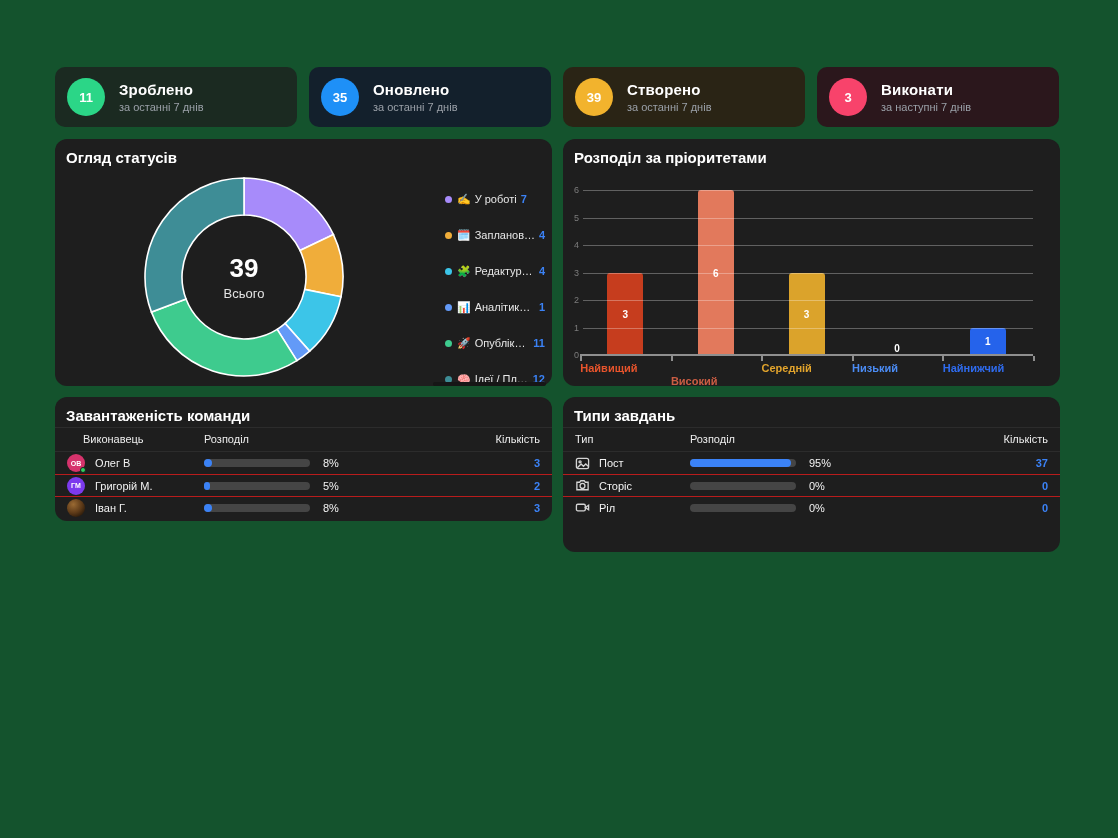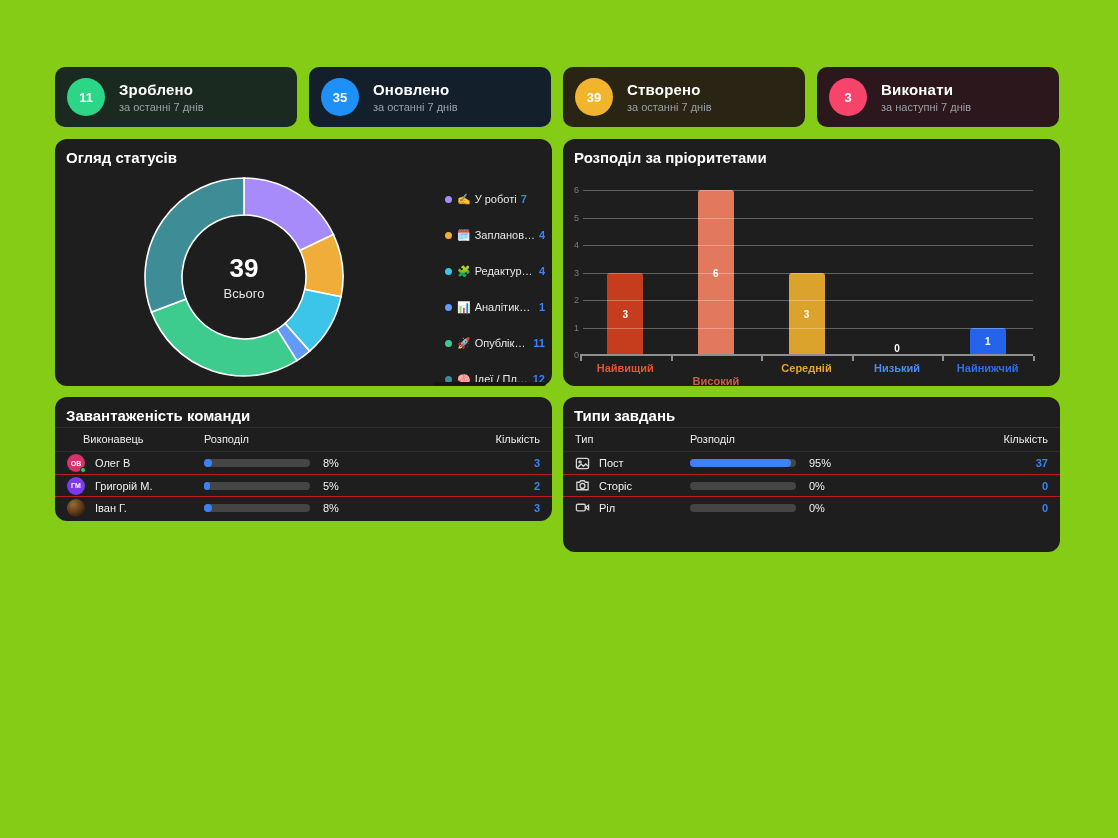--- a/index.html
+++ b/index.html
@@ -1,18 +1,18 @@
 <!DOCTYPE html>
 <html><head>
 <meta charset="utf-8">
 <style>
   * { margin:0; padding:0; box-sizing:border-box; }
   html,body { background:#000; }
   body { font-family:"Liberation Sans", sans-serif; }
-  #stage { position:relative; width:1118px; height:838px; background:#84cc16; overflow:hidden; }
+  #stage { position:relative; width:1118px; height:838px; background:#14532d; overflow:hidden; }
 
   
   .stat-card { position:absolute; top:67px; width:242px; height:60px; border-radius:10px;
     display:flex; align-items:center; padding:0 12px; cursor:default; }
   .stat-circle { width:38px; height:38px; border-radius:50%; flex:0 0 38px;
     display:flex; align-items:center; justify-content:center;
     color:#fff; font-size:13px; font-weight:700; }
   .stat-text { margin-left:14px; display:flex; flex-direction:column; }
   .stat-title { color:#fff; font-size:15px; font-weight:700; letter-spacing:.2px; }
   .stat-sub { color:#9aa0a8; font-size:11px; margin-top:3px; }
@@ -41,21 +41,21 @@
   #bar-plot { position:absolute; left:0; top:0; width:497px; height:247px; }
   .grid-line { position:absolute; left:20px; width:450px; height:1px;
     background:rgba(255,255,255,.30); z-index:3; }
   .y-tick { position:absolute; width:14px; text-align:right; color:#7c7c7c; font-size:9px;
     transform:translateY(-5px); left:2px; }
   .bar { position:absolute; width:36px; border-radius:3px 3px 0 0; z-index:2; cursor:pointer; }
   .bar-value { position:absolute; color:#fff; font-size:10px; font-weight:700; z-index:4;
     transform:translate(-50%,-50%); }
   #x-axis { position:absolute; left:17px; top:215px; width:453px; height:2px; background:#8f8f8f; z-index:5; }
   .x-axis-tick { position:absolute; top:217px; width:2px; height:5px; background:#8f8f8f; z-index:5; }
-  .x-cat-label { position:absolute; top:223px; width:90px; text-align:center;
+  .x-cat-label { position:absolute; top:223px; width:90px; text-align:left;
     font-size:11px; font-weight:700; }
 
   
   .tbl-divider { position:absolute; left:0; width:497px; height:1px; background:#2c2c2c; }
   .tbl-header { position:absolute; left:0; top:31px; width:497px; height:23px; }
   .tbl-header .h1 { position:absolute; color:#ededed; font-size:11px; top:5px; }
   .tbl-header .h3 { position:absolute; right:12px; color:#ededed; font-size:11px; top:5px; }
   .tbl-rows { position:absolute; left:0; top:55px; width:497px; }
   .t-row { display:grid; align-items:center; height:22px; border-top:1px solid #b91c1c;
     padding:0 12px; cursor:pointer; }

